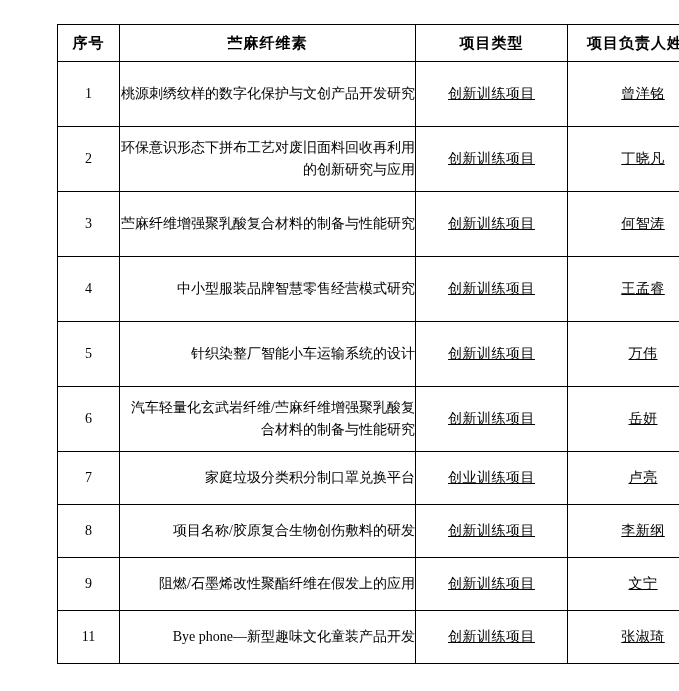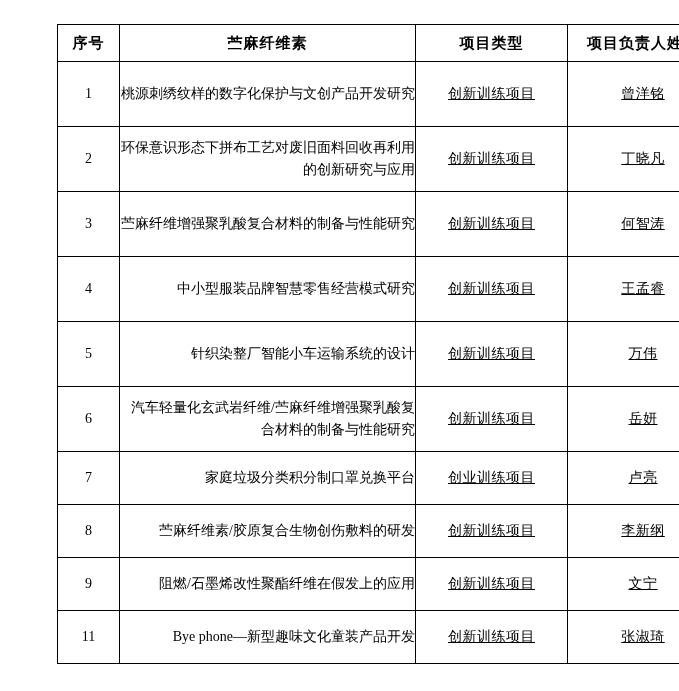--- a/index.html
+++ b/index.html
@@ -121,21 +121,21 @@
         <td class="owner-cell">岳妍</td>
       </tr>
       <tr class="row-short">
         <td class="no-cell">7</td>
         <td class="name-cell">家庭垃圾分类积分制口罩兑换平台</td>
         <td class="type-cell">创业训练项目</td>
         <td class="owner-cell">卢亮</td>
       </tr>
       <tr class="row-short">
         <td class="no-cell">8</td>
-        <td class="name-cell">苎麻纤维素/胶原复合生物创伤敷料的研发</td>
+        <td class="name-cell">项目名称/胶原复合生物创伤敷料的研发</td>
         <td class="type-cell">创新训练项目</td>
         <td class="owner-cell">李新纲</td>
       </tr>
       <tr class="row-short">
         <td class="no-cell">9</td>
         <td class="name-cell">阻燃/石墨烯改性聚酯纤维在假发上的应用</td>
         <td class="type-cell">创新训练项目</td>
         <td class="owner-cell">文宁</td>
       </tr>
       <tr class="row-short">

